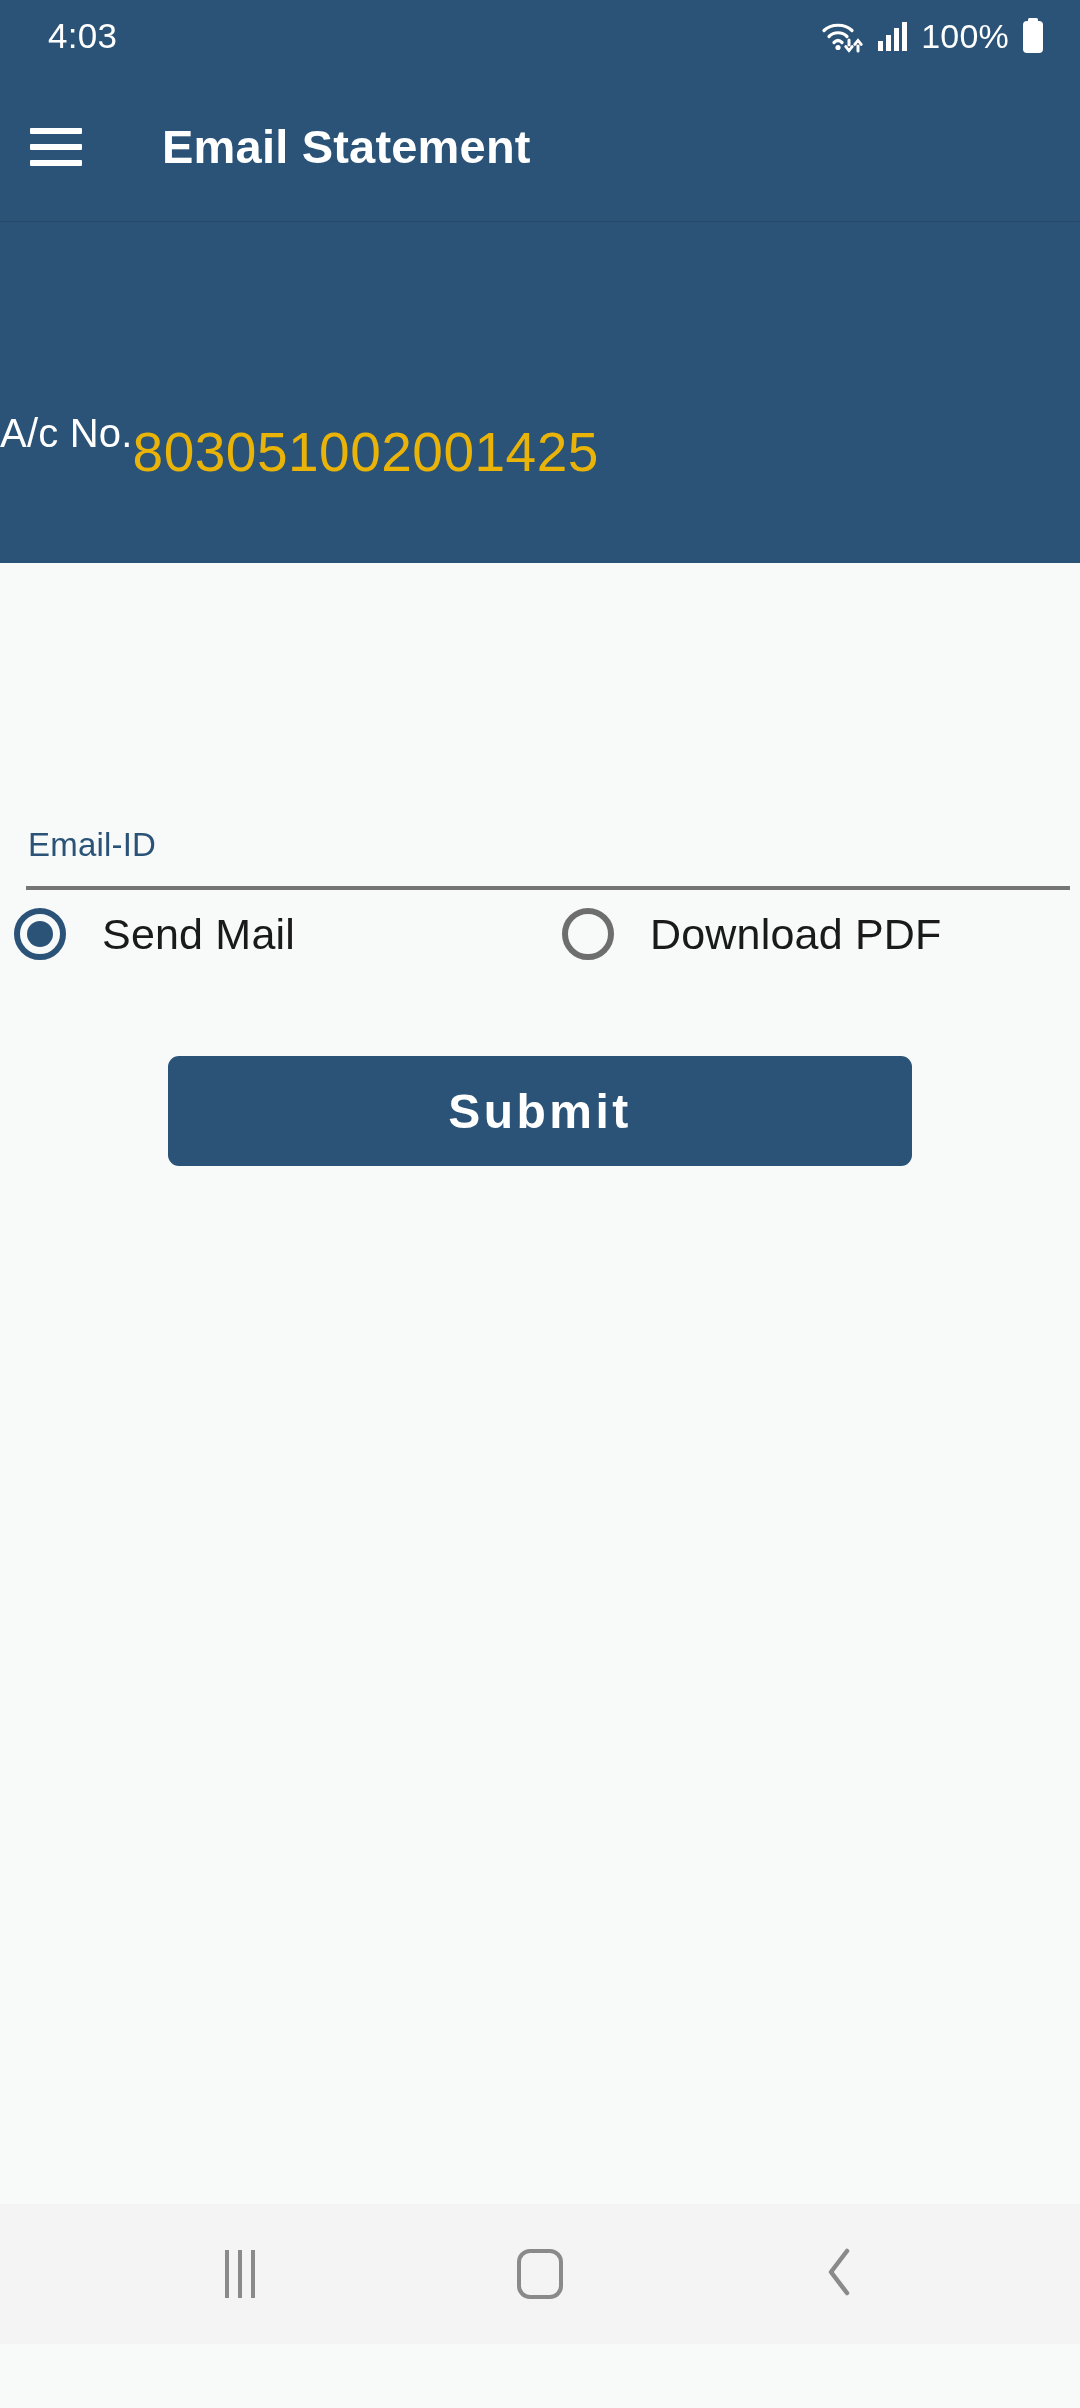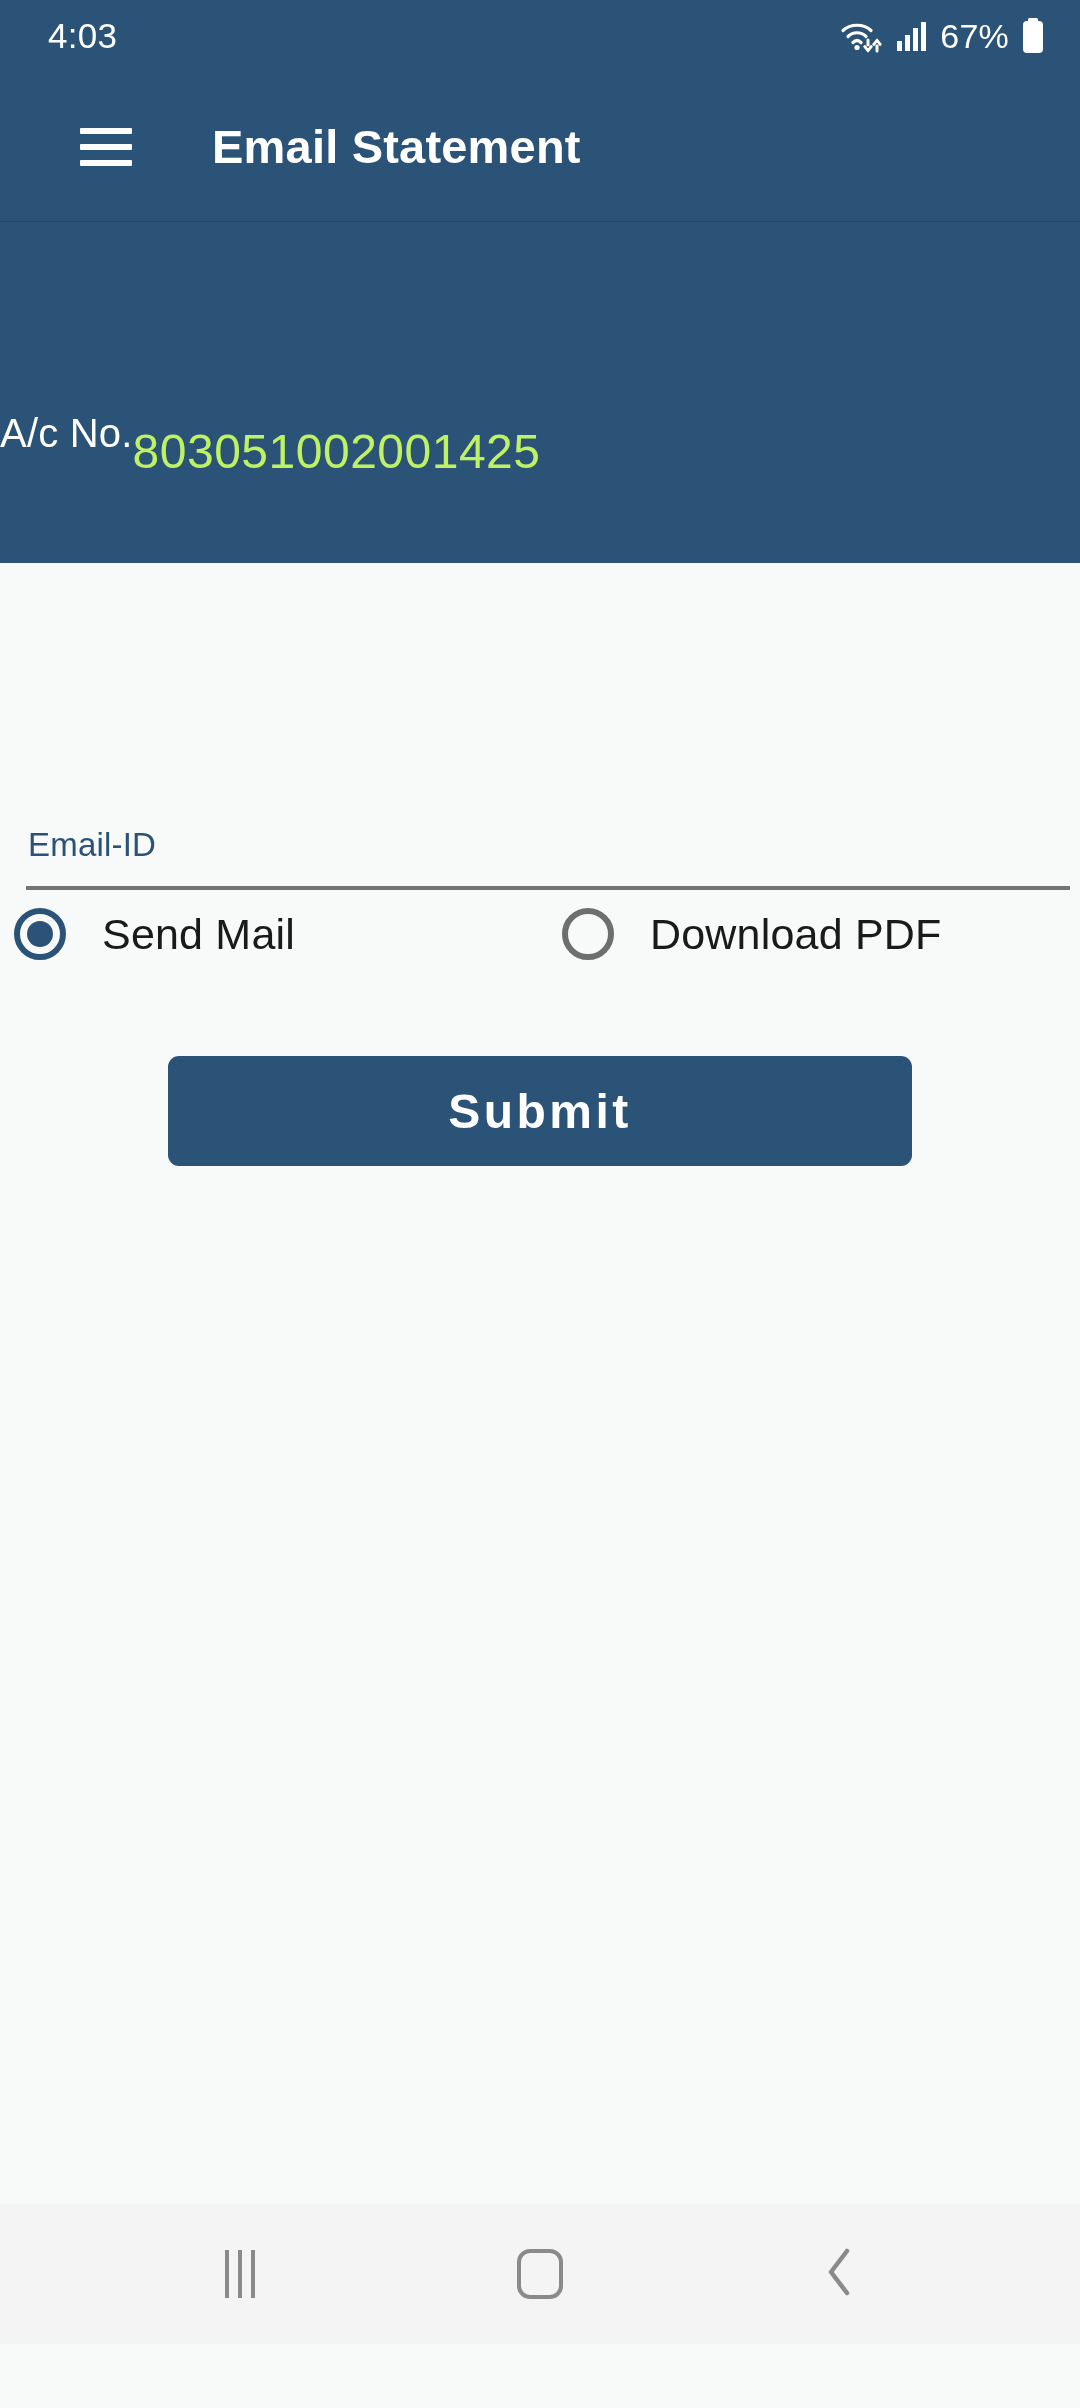--- a/index.html
+++ b/index.html
@@ -38,21 +38,21 @@
     color:#ffffff;
     font-size:34px;
     letter-spacing:0.2px;
   }
 
   
   .app-bar {
     height:150px;
     background:#2b5377;
     display:flex; align-items:center;
-    padding-left:80px;
+    padding-left:30px;
     flex:0 0 auto;
     border-bottom:1px solid #28496a;
   }
   .hamburger {
     width:52px; height:38px;
     display:flex; flex-direction:column; justify-content:space-between;
     cursor:pointer;
   }
   .hamburger span {
     display:block; height:6px; width:100%;
@@ -74,22 +74,22 @@
     display:flex; flex-direction:row;
     align-items:center;
     padding-top:82px;
   }
   .ac-label {
     color:#ffffff;
     font-size:40px;
     letter-spacing:0.2px;
   }
   .ac-number {
-    color:#bef264;
-    font-size:48px;
+    color:#eab308;
+    font-size:55px;
     margin-top:36px;
     letter-spacing:0.5px;
   }
 
   
   .body-area {
     flex:1 1 auto;
     background:#f8f9f9;
     position:relative;
   }
@@ -255,21 +255,21 @@
         </svg>
       </span>
       <span>
         <svg width="34" height="34" viewBox="0 0 34 34">
           <rect x="2" y="22" width="5" height="10" fill="#ffffff"></rect>
           <rect x="10" y="16" width="5" height="16" fill="#ffffff"></rect>
           <rect x="18" y="9" width="5" height="23" fill="#ffffff"></rect>
           <rect x="26" y="3" width="5" height="29" fill="#ffffff"></rect>
         </svg>
       </span>
-      <span class="battery-pct">67%</span>
+      <span class="battery-pct">100%</span>
       <span>
         <svg width="26" height="38" viewBox="0 0 26 38">
           <rect x="8" y="1" width="10" height="4" rx="1.5" fill="#ffffff"></rect>
           <rect x="3" y="4" width="20" height="32" rx="4" fill="#ffffff"></rect>
         </svg>
       </span>
     </div>
   </div>
 
   <div class="app-bar">

